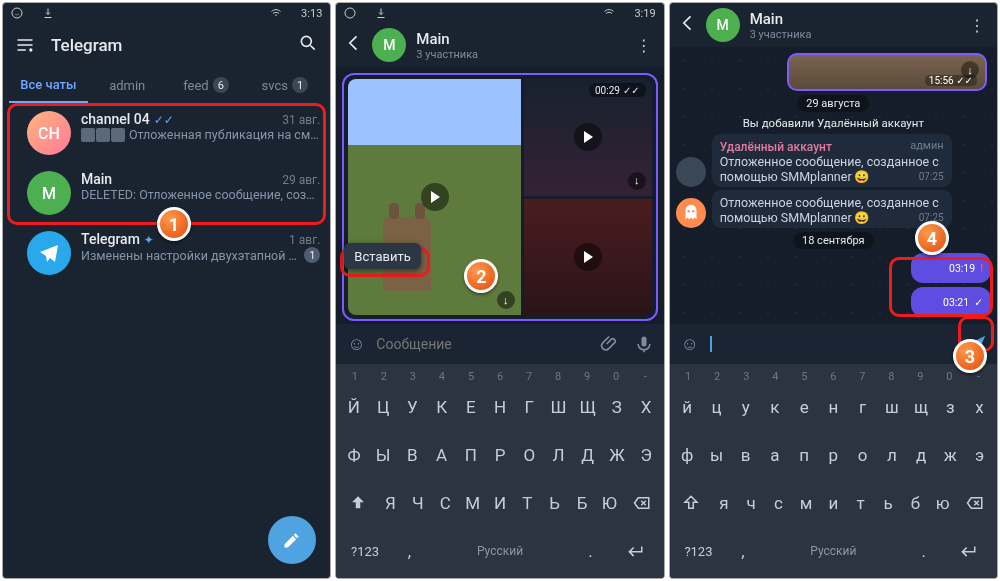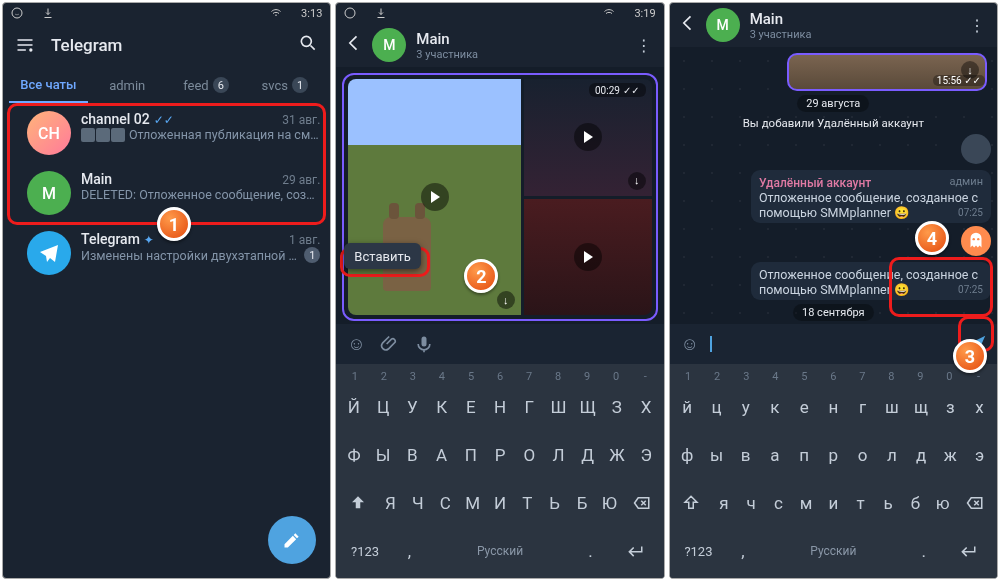--- a/index.html
+++ b/index.html
@@ -87,27 +87,27 @@
   .kbd-row { display:flex; gap:2px; margin-top:2px; flex:1;}
   .key { flex:1; display:flex; align-items:center; justify-content:center; border-radius:4px;}
   .key.wide { flex:1.4;}
   .key.sp { flex:4;}
   .key svg { width:18px; height:18px;}
 
   
   .chatarea3 { flex:1; background:#141d29; position:relative; padding:4px 6px 0; overflow:hidden;}
   .pattern { position:absolute; inset:0; opacity:.05; background-image: radial-gradient(#fff 1px, transparent 1px); background-size:28px 28px;}
   .topmedia { height:38px; background:linear-gradient(#7a6450,#5a4a3a); border:2px solid #7a5cff; border-radius:10px; margin:2px 4px 2px auto; width:200px; position:relative;}
-  .topmedia .ts { position:absolute; right:0; bottom:3px; color:#fff; font-size:10px; background:rgba(0,0,0,.3); border-radius:5px; padding:0 4px;}
+  .topmedia .ts { position:absolute; right:8px; bottom:3px; color:#fff; font-size:10px; background:rgba(0,0,0,.3); border-radius:5px; padding:0 4px;}
   .dl3 { position:absolute; right:6px; top:6px; width:18px; height:18px; border-radius:50%; background:rgba(0,0,0,.4); color:#fff; font-size:11px; display:flex;align-items:center;justify-content:center;}
 
   .pill { background:rgba(0,0,0,.3); color:#e6e9ef; font-size:11px; padding:2px 9px; border-radius:10px; margin:4px auto; width:fit-content; position:relative; z-index:1;}
   .sysline { color:#e6e9ef; font-size:11.5px; text-align:center; margin:3px 0 4px; position:relative; z-index:1;}
 
-  .msg-in { display:flex; gap:6px; margin:3px 0; align-items:flex-end; position:relative; z-index:1;flex-direction:column;}
+  .msg-in { display:flex; gap:6px; margin:3px 0; align-items:flex-end; position:relative; z-index:1;}
   .msg-in .av { width:30px; height:30px; border-radius:50%; flex-shrink:0;}
   .bubble-in { background:#1f2b3b; border-radius:9px; padding:5px 8px 3px 8px; max-width:240px; color:#cad4e0; font-size:12.5px; position:relative;}
   .bubble-in .name { font-size:12px; font-weight:500;}
   .bubble-in .nm1 { color:#e07aa4;}
   .bubble-in .adm { color:#6e7d8e; float:right; font-size:11px;}
   .bubble-in .time { color:#6e7d8e; font-size:10px; float:right; margin-top:2px; margin-left:0;}
   .ghost { background:#ff8b4e;}
   .ghost-svg { width:22px; height:22px;}
 
   .sticker { width:80px; height:30px; background:#5f4de2; border-radius:12px; margin-left:auto; margin-top:4px; display:flex; align-items:center; justify-content:flex-end; padding-right:8px; gap:5px; color:#fff; font-size:10.5px; position:relative; z-index:1;}
@@ -173,21 +173,21 @@
         <span>svcs</span> 
         <span class="badge">1</span>
       </div>
   </div>
 
   <div class="chatlist">
     <div class="chatitem">
       <div class="avatar ch">CH</div>
       <div class="chatbody">
         <div class="chatline1">
-          <span class="chatname">channel 02</span>
+          <span class="chatname">channel 04</span>
           <span class="check">✓✓</span>
           <span class="chatdate">31 авг.</span>
         </div>
         <div class="chatline2">
           <span class="thumbs">
               <span></span>
               <span></span>
               <span></span>
             </span>
           <span class="txt">Отложенная публикация на смартфо…</span>
@@ -298,20 +298,21 @@
           </div>
         </div>
       </div>
     </div>
     <div class="paste-popup">Вставить</div>
     <div class="redbox redbox2"></div>
   </div>
 
   <div class="inputbar">
     <span class="emoji">☺</span>
+    <input placeholder="Сообщение" style="">
     <span class="clip">
       <svg width="20" height="20" viewBox="0 0 24 24" class="icon">
           <path d="M8 12l6-6a3 3 0 014 4l-8 8a5 5 0 01-7-7l8-8" fill="none" stroke="currentColor" stroke-width="2"></path>
         </svg>
     </span>
     <span class="mic">
       <svg width="20" height="20" viewBox="0 0 24 24" class="icon">
           <rect x="9" y="3" width="6" height="12" rx="3"></rect>
           <path d="M5 12a7 7 0 0014 0M12 19v3" stroke="currentColor" fill="none" stroke-width="2"></path>
         </svg>

